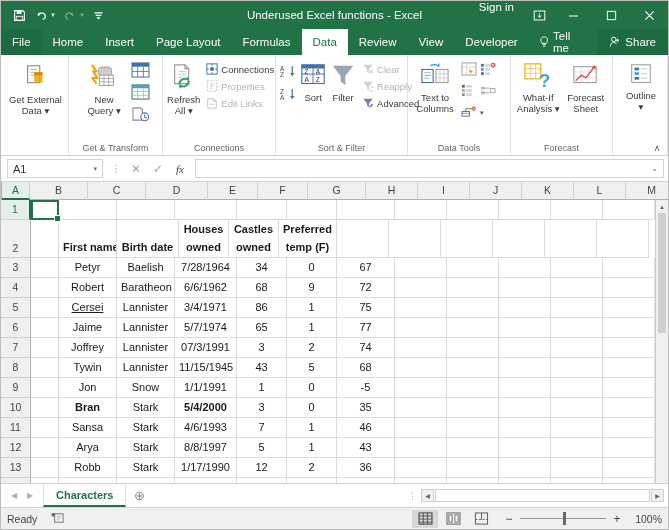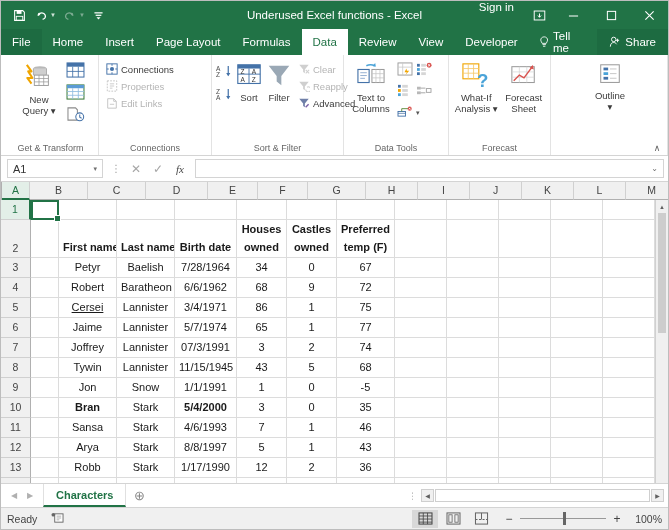--- a/index.html
+++ b/index.html
@@ -346,20 +346,36 @@
           <circle cx="5.5" cy="4" r="2.6" fill="none" stroke="#fff" stroke-width="1.1"></circle>
           <path d="M1.6 12.4 C1.6 9.2 3.3 7.6 5.5 7.6 C7 7.6 8.2 8.3 8.9 9.6" fill="none" stroke="#fff" stroke-width="1.1"></path>
           <path d="M10 3.2 L10 7.2 M8.2 5 L11.8 5" stroke="#fff" stroke-width="1.1"></path>
         </svg>
       <span>Share</span>
     </div>
   </div>
 
   <div class="ribbon">
 
+    <div class="rgroup" style="width:66px">
+      <div class="rgroup-body" style="justify-content:center">
+        <div class="bigbtn">
+          <span class="ico">
+            <svg width="30" height="30" viewBox="0 0 32 32">
+                <rect x="7" y="4" width="13" height="18" fill="#fff" stroke="#8a8a8a" stroke-width="1.2"></rect>
+                <path d="M10 8h7M10 11h7M10 14h5" stroke="#b0b0b0" stroke-width="1"></path>
+                <rect x="14" y="11" width="9" height="11" fill="#f0a500" opacity="0.85"></rect>
+                <rect x="14" y="11" width="9" height="3" fill="#d98b00"></rect>
+              </svg>
+          </span>
+          <span class="lbl"><span>Get External</span><br><span>Data</span> ▾</span>
+        </div>
+      </div>
+      <div class="rgroup-label"></div>
+    </div>
 
     <div class="rgroup" style="width:96px">
       <div class="rgroup-body" style="justify-content:center;gap:4px">
         <div class="bigbtn" style="width:46px">
           <span class="ico">
             <svg width="32" height="30" viewBox="0 0 34 32">
                 <path d="M4 3 L9 10 L5.5 10 L10 17 L4.5 17 L9 23" fill="none" stroke="#f0a500" stroke-width="2.2" stroke-linejoin="round"></path>
                 <ellipse cx="18" cy="7" rx="7" ry="2.6" fill="#b8b8b8"></ellipse>
                 <path d="M11 7 v6 a7 2.6 0 0 0 14 0 V7" fill="#cfcfcf" stroke="#9a9a9a" stroke-width="0.8"></path>
                 <rect x="12" y="14" width="15" height="11" fill="#fff" stroke="#9a9a9a" stroke-width="1"></rect>
@@ -390,20 +406,34 @@
                 <path d="M14.5 9v2.8l2 1.2" stroke="#4472a8" stroke-width="1.1" fill="none"></path>
               </svg>
           </span>
         </div>
       </div>
       <div class="rgroup-label">Get &amp; Transform</div>
     </div>
 
     <div class="rgroup" style="width:113px">
       <div class="rgroup-body" style="gap:3px">
+        <div class="bigbtn" style="width:42px">
+          <span class="ico">
+            <svg width="30" height="30" viewBox="0 0 32 32">
+                <path d="M6 3 h11 l4 4 v16 H6z" fill="#fff" stroke="#9a9a9a" stroke-width="1.2"></path>
+                <path d="M17 3 v4 h4" fill="none" stroke="#9a9a9a" stroke-width="1.2"></path>
+                <path d="M10 10 h8M10 13 h8M10 16 h5" stroke="#c4c4c4" stroke-width="1"></path>
+                <path d="M11 24 a6 6 0 0 1 9.5 -5" fill="none" stroke="#3aa06a" stroke-width="2.2"></path>
+                <path d="M20.5 15.5 l1 4 l-4 -0.6 z" fill="#3aa06a"></path>
+                <path d="M21 20 a6 6 0 0 1 -9.5 5" fill="none" stroke="#3aa06a" stroke-width="2.2"></path>
+                <path d="M11.5 28.5 l-1 -4 l4 0.6 z" fill="#3aa06a"></path>
+              </svg>
+          </span>
+          <span class="lbl"><span>Refresh</span><br><span>All</span> ▾</span>
+        </div>
         <div class="smallcol">
           <div class="smallbtn">
             <svg width="12" height="12" viewBox="0 0 14 14">
                 <rect x="1" y="1" width="12" height="12" fill="none" stroke="#4472a8" stroke-width="1.1"></rect>
                 <circle cx="7" cy="7" r="2.4" fill="#4472a8"></circle>
                 <path d="M7 1v2.2M7 10.8V13M1 7h2.2M10.8 7H13" stroke="#4472a8" stroke-width="1.1"></path>
               </svg>
             <span>Connections</span>
           </div>
           <div class="smallbtn disabled">
@@ -668,23 +698,20 @@
             <div class="cell" style="width: 52px;"></div>
             <div class="cell" style="width: 52px;"></div>
             <div class="cell" style="width: 52px;"></div>
           </div>
           <div class="row hdr2">
             <div class="rowhdr">2</div>
             <div class="cell" style="width: 28px;"></div>
             <div class="cell ctr" style="width: 58px;">
               <span class="wrap2">First name</span>
             </div>
-            <div class="cell ctr" style="width: 58px;">
-              <span class="wrap2">Last name</span>
-            </div>
             <div class="cell ctr" style="width: 62px;">
               <span class="wrap2">Birth date</span>
             </div>
             <div class="cell num" style="width: 50px;">
               <span class="wrap2">Houses<br>owned</span>
             </div>
             <div class="cell num" style="width: 50px;">
               <span class="wrap2">Castles<br>owned</span>
             </div>
             <div class="cell num" style="width: 58px;">

